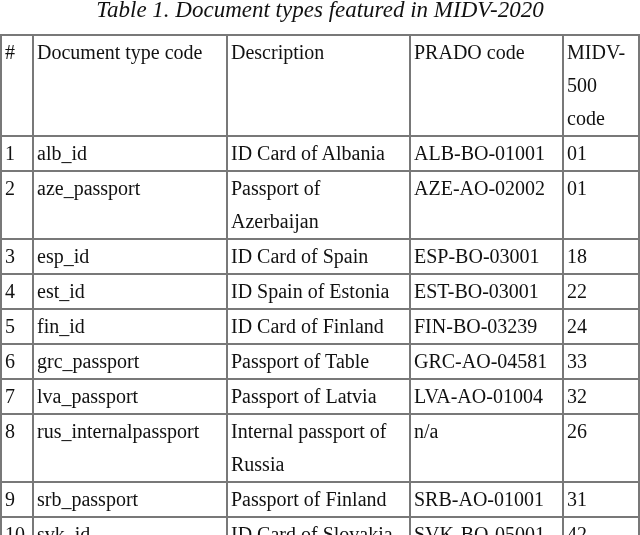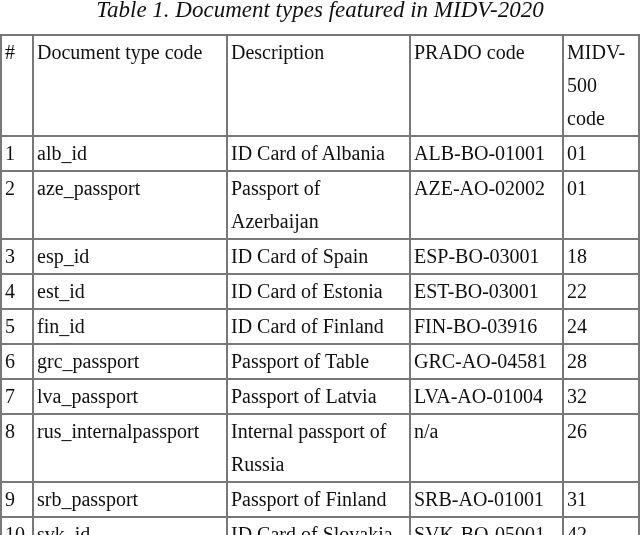--- a/index.html
+++ b/index.html
@@ -89,37 +89,37 @@
     <tr class="h1">
       <td>3</td>
       <td>esp_id</td>
       <td>ID Card of Spain</td>
       <td>ESP-BO-03001</td>
       <td class="midv">18</td>
     </tr>
     <tr class="h1">
       <td>4</td>
       <td>est_id</td>
-      <td>ID Card of Estonia</td>
+      <td>ID Spain of Estonia</td>
       <td>EST-BO-03001</td>
       <td class="midv">22</td>
     </tr>
     <tr class="h1">
       <td>5</td>
       <td>fin_id</td>
       <td>ID Card of Finland</td>
-      <td>FIN-BO-03916</td>
+      <td>FIN-BO-03239</td>
       <td class="midv">24</td>
     </tr>
     <tr class="h1">
       <td>6</td>
       <td>grc_passport</td>
       <td>Passport of Table</td>
       <td>GRC-AO-04581</td>
-      <td class="midv">28</td>
+      <td class="midv">33</td>
     </tr>
     <tr class="h1">
       <td>7</td>
       <td>lva_passport</td>
       <td>Passport of Latvia</td>
       <td>LVA-AO-01004</td>
       <td class="midv">32</td>
     </tr>
     <tr class="h2">
       <td>8</td>

